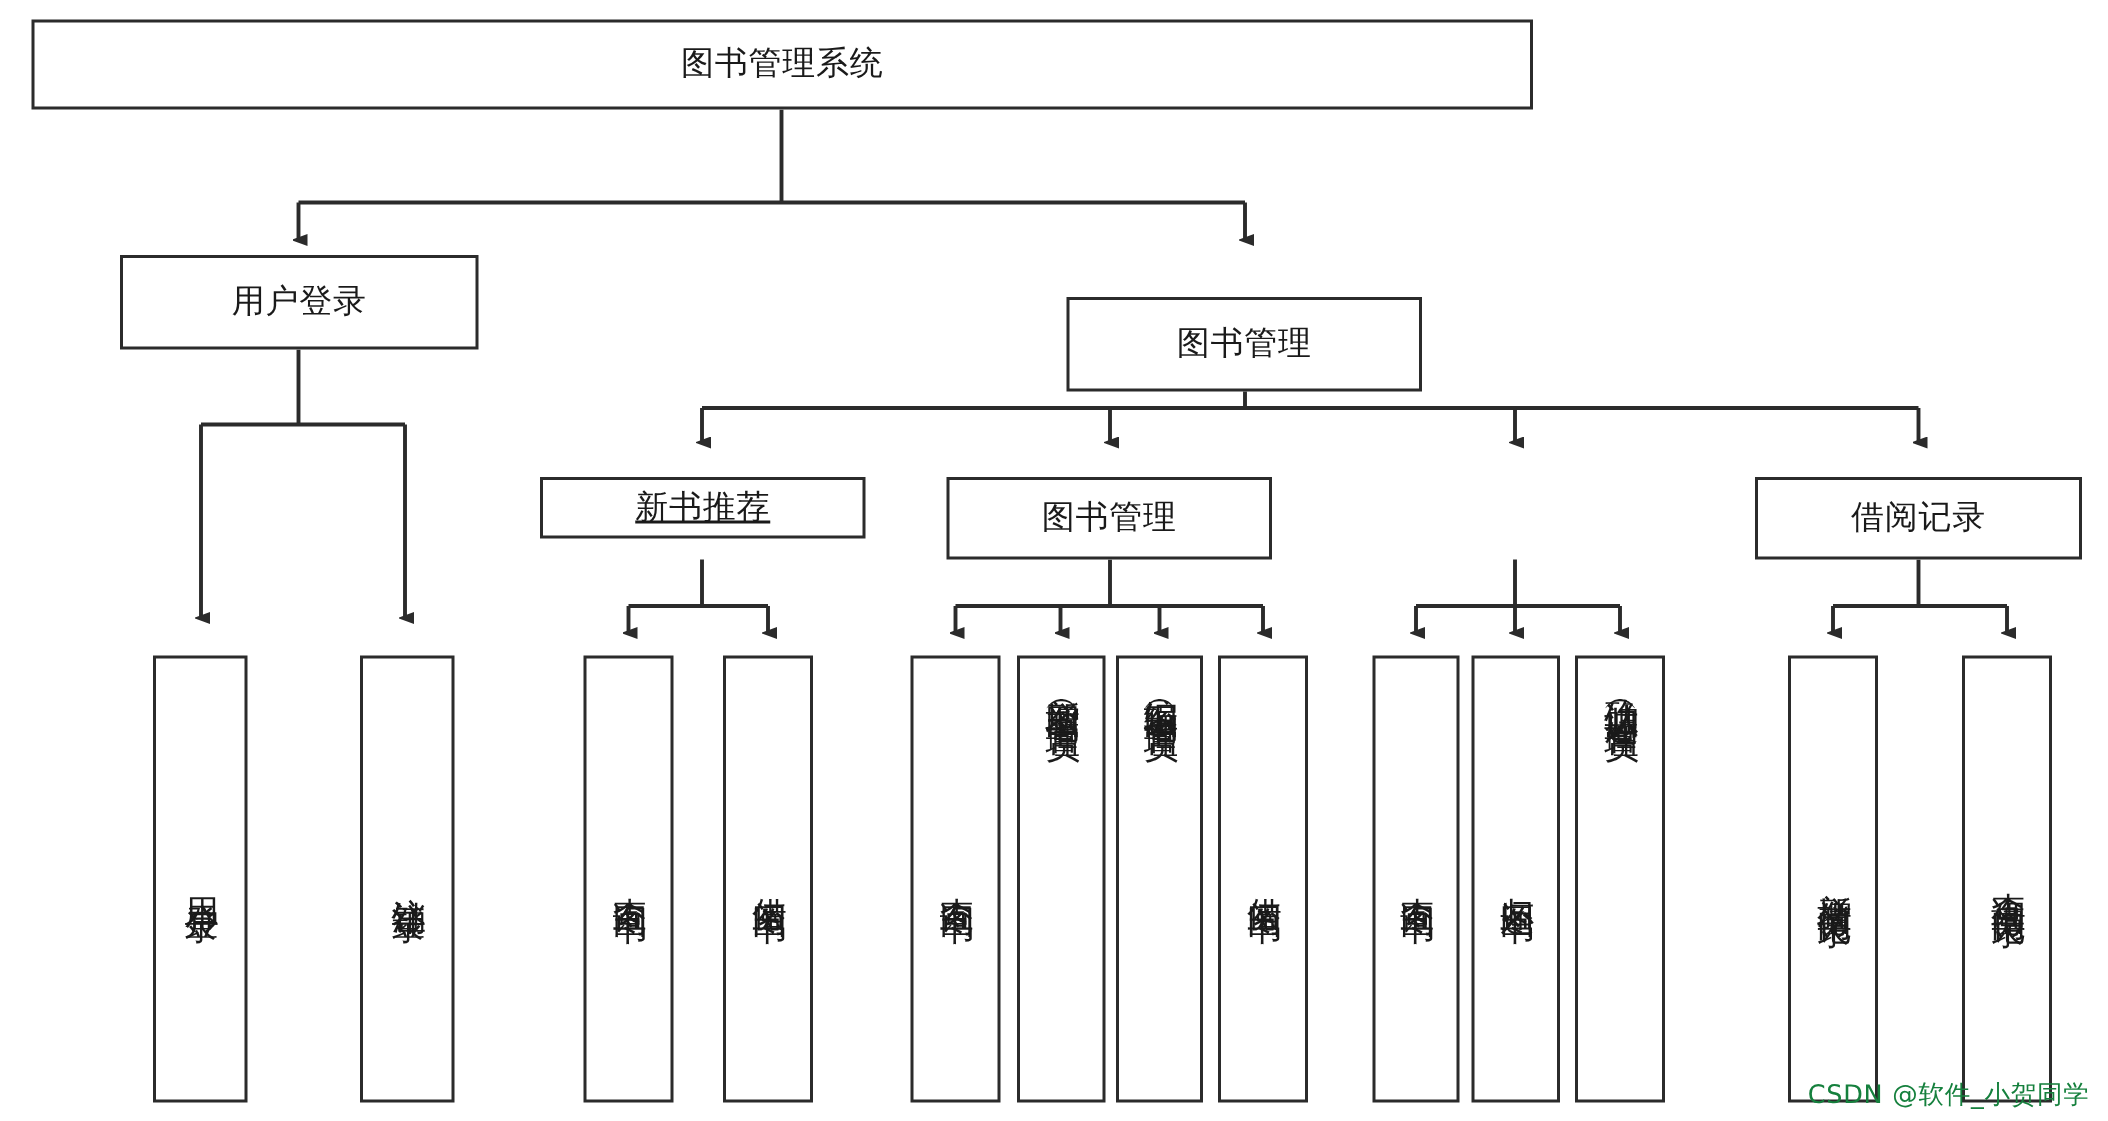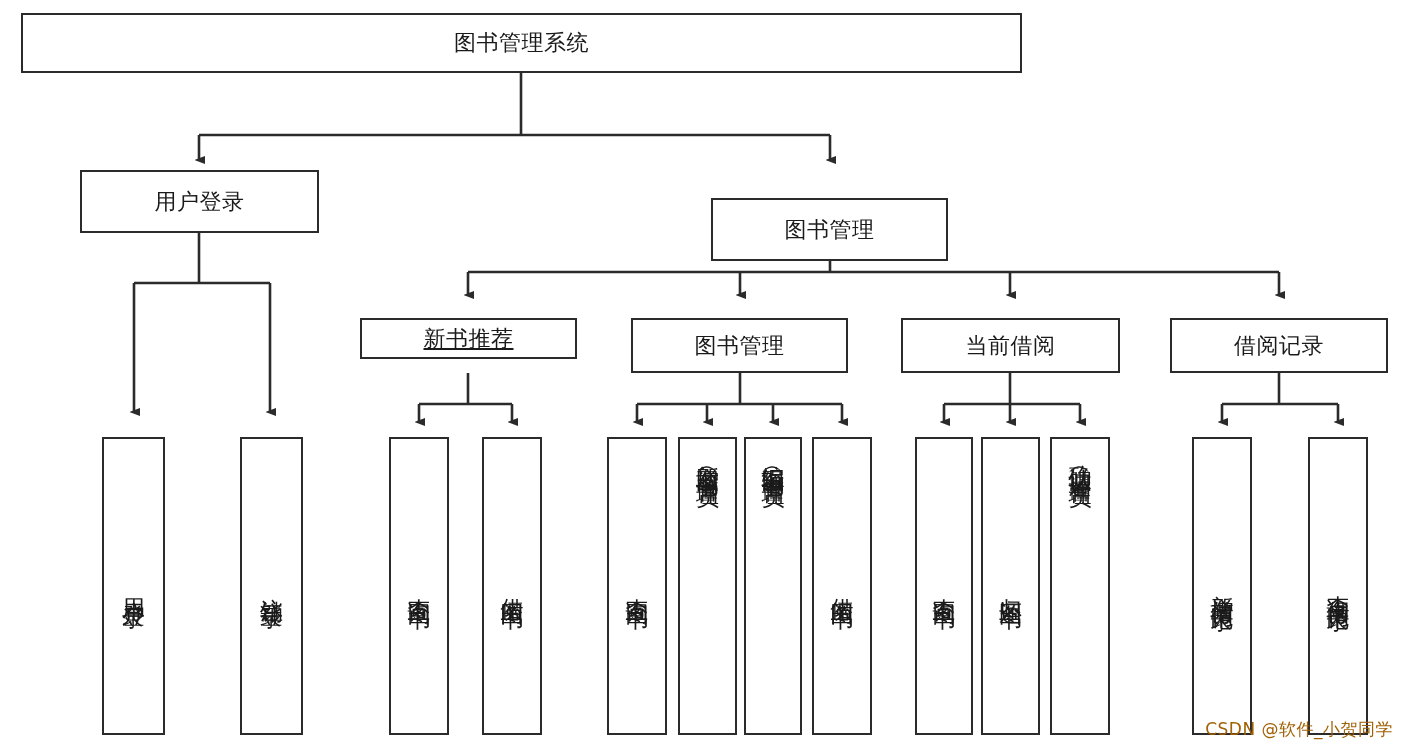--- a/index.html
+++ b/index.html
@@ -60,21 +60,21 @@
   }
   .node.v.mid {
     align-items: center;
     padding-top: 0;
   }
   #watermark {
     position: absolute;
     right: 12px;
     bottom: 6px;
     font-size: 17px;
-    color: #a16207;
+    color: #15803d;
     letter-spacing: 0.5px;
     z-index: 5;
     white-space: nowrap;
   }
 </style>
 </head>
 <body>
 
 <div id="canvas">
 
@@ -138,23 +138,20 @@
   <div class="node h" style="left:711px; top:170px; width:237px; height:63px;margin-top:28px;">
     <span class="lbl">图书管理</span>
   </div>
 
   <div class="node h" style="left:360px; top:318px; width:217px; height:41px;text-decoration:underline;">
     <span class="lbl">新书推荐</span>
   </div>
   <div class="node h" style="left:631px; top:318px; width:217px; height:55px;">
     <span class="lbl">图书管理</span>
   </div>
-  <div class="node h" style="left:901px; top:318px; width:219px; height:55px;">
-    <span class="lbl">当前借阅</span>
-  </div>
   <div class="node h" style="left:1170px; top:318px; width:218px; height:55px;align-items:center;">
     <span class="lbl">借阅记录</span>
   </div>
 
   <div class="node v mid" style="left:102px; top:437px; width:63px; height:298px;">
     <span class="lbl">用户登录</span>
   </div>
   <div class="node v mid" style="left:240px; top:437px; width:63px; height:298px;">
     <span class="lbl">注销登录</span>
   </div>

